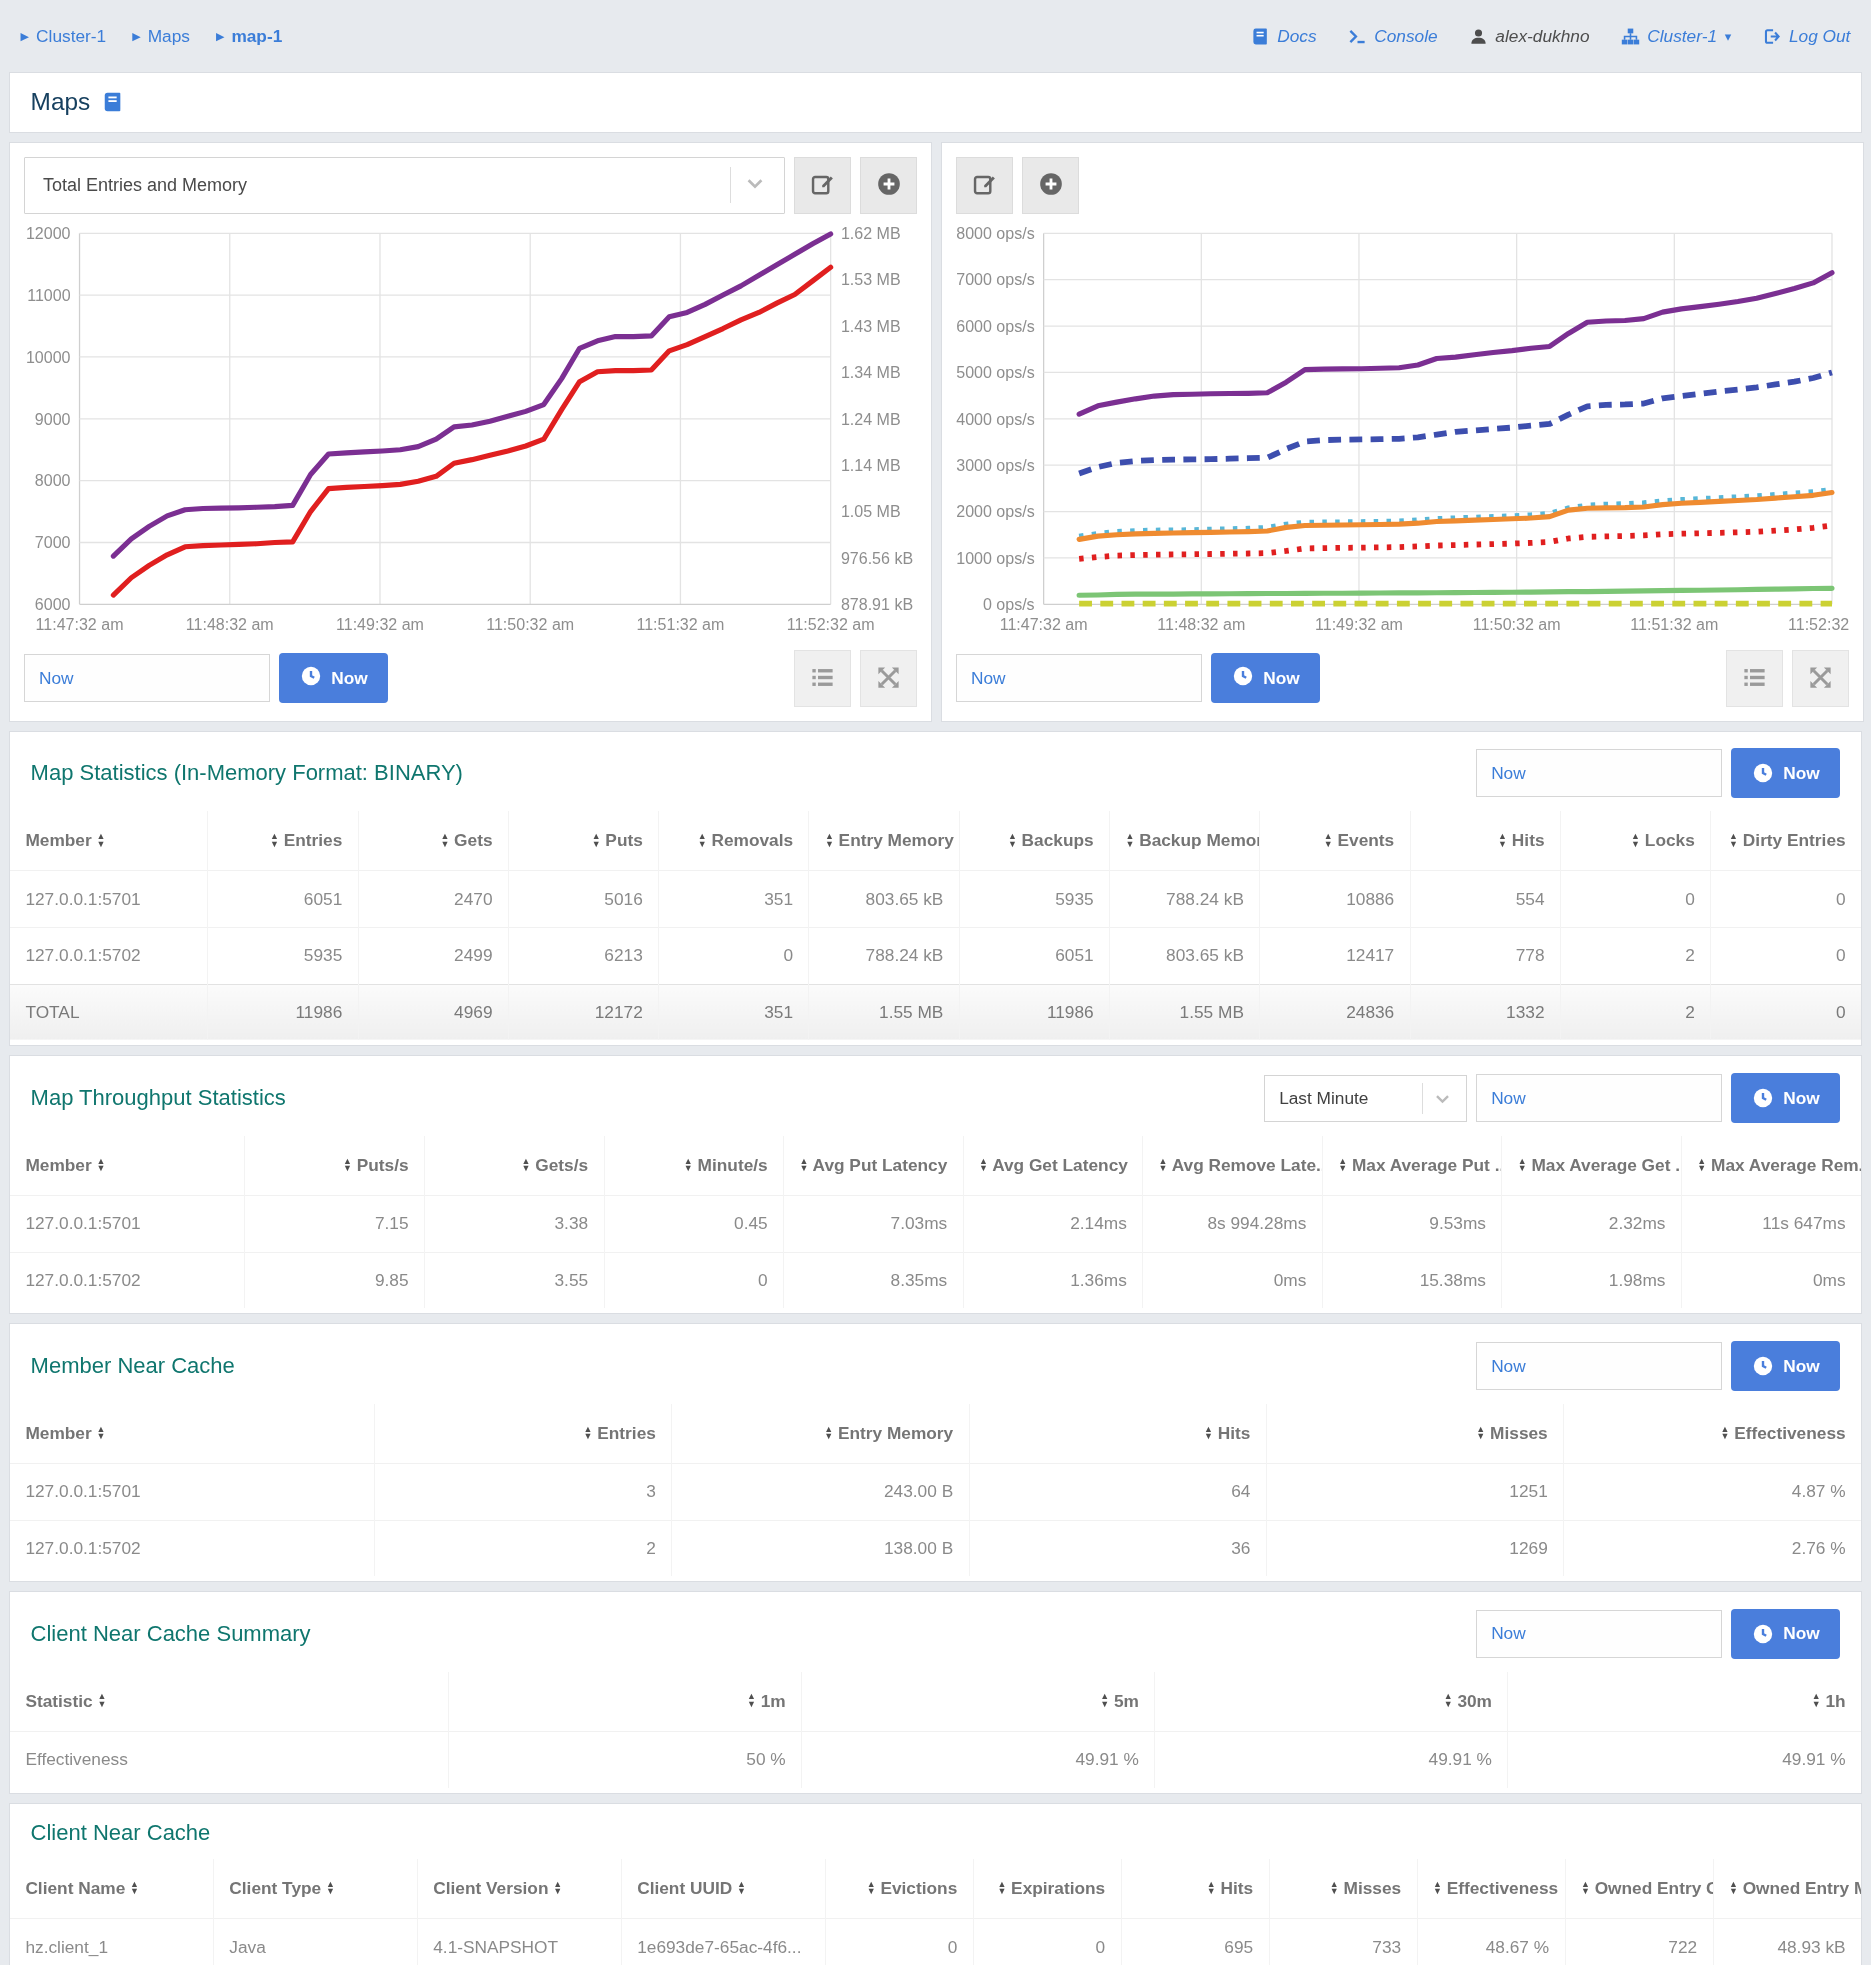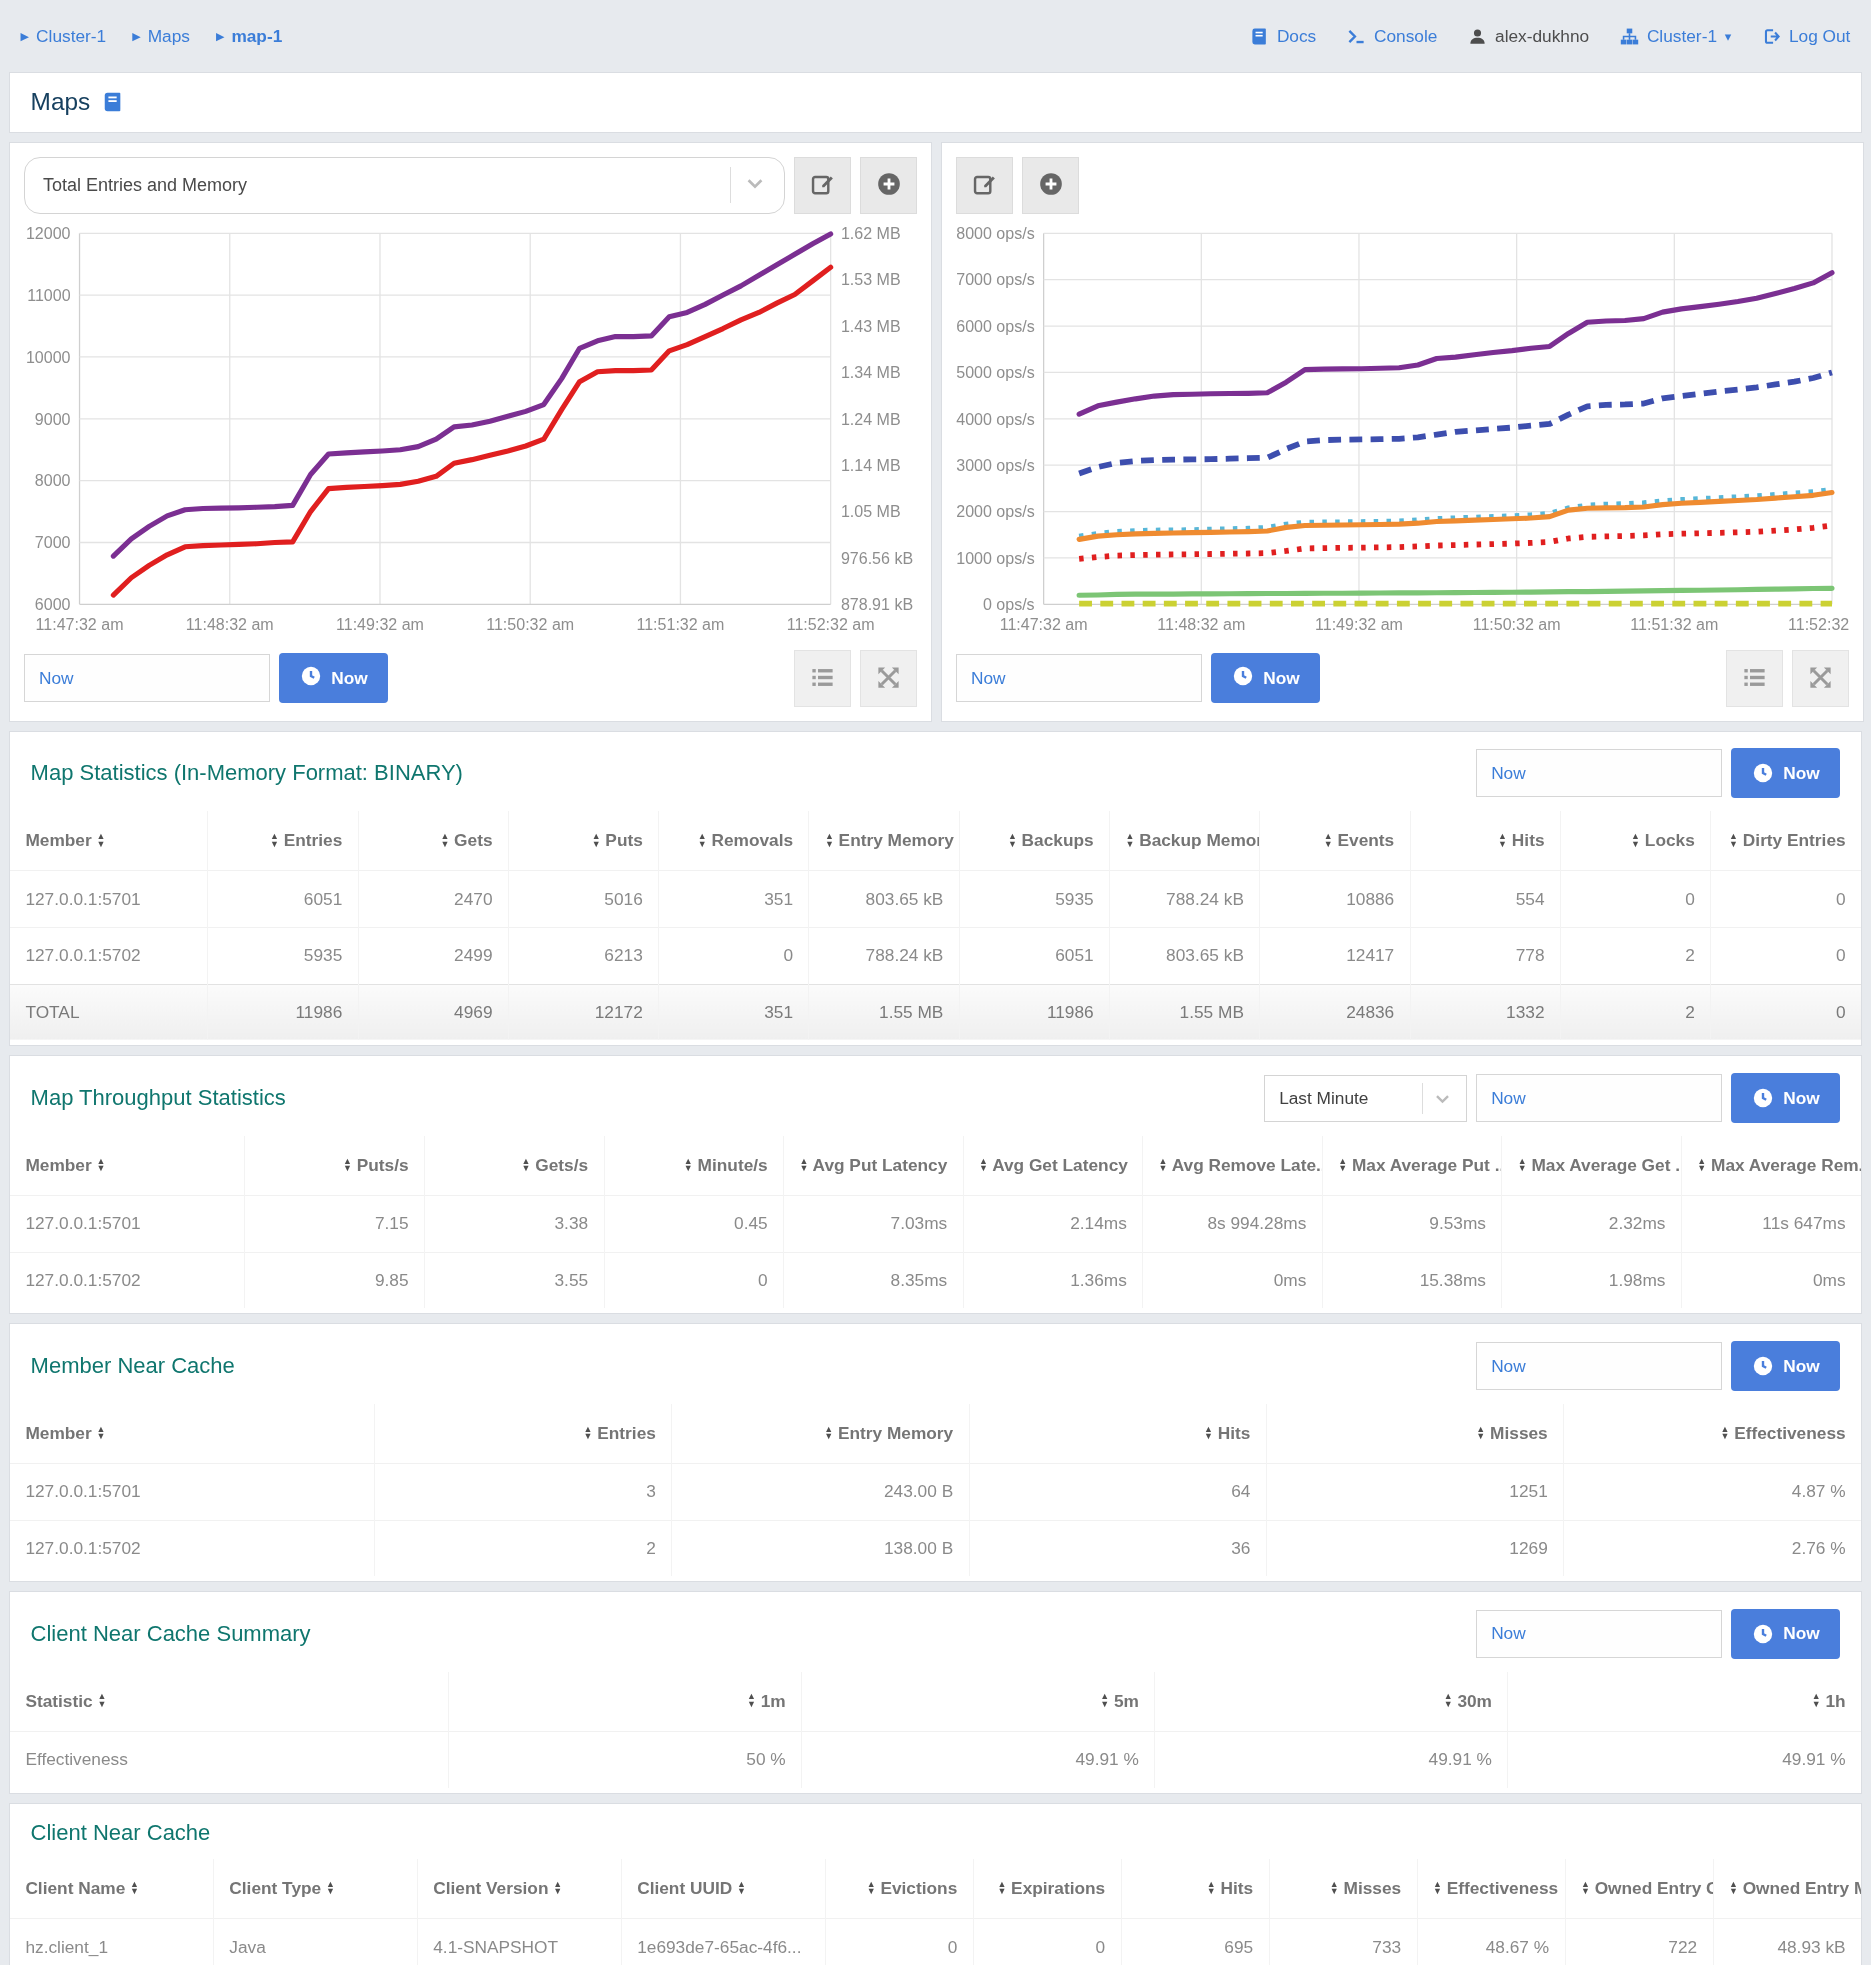--- a/index.html
+++ b/index.html
@@ -4,34 +4,34 @@
 <style>
   html{background:#e7eaee;}
   body{width:1871px;margin:0;background:#e7eaee;font-family:"Liberation Sans","DejaVu Sans",sans-serif;color:#555;}
   
   .topnav{display:flex;justify-content:space-between;align-items:center;height:72px;padding:0 20.6px;font-size:17.3px;}
   .crumbs{display:flex;gap:26px;align-items:center;}
   .crumb{color:#3b7dd8;display:flex;align-items:center;gap:7px;cursor:pointer;}
   .crumb .tri{font-size:11px;position:relative;top:0.6px;}
   .crumb.bold{font-weight:bold;}
   .navlinks{display:flex;gap:31px;align-items:center;}
-  .navlink{color:#3b7dd8;display:flex;gap:7.7px;align-items:center;text-decoration:none;cursor:pointer;}
+  .navlink{color:#3b7dd8;display:flex;gap:7.7px;align-items:center;text-decoration:none;cursor:pointer;font-style:italic;}
   .navlink.muted{color:#4d4d4d;}
   .navlink .caret{font-size:13px;}
   
   .panel{background:#fff;border:1.3px solid #dadde2;}
   .header-panel{display:flex;justify-content:space-between;align-items:center;padding:15.4px 20.6px;margin:0 9px;}
   .page-title{font-size:24.4px;color:#17405f;font-weight:normal;display:flex;align-items:center;gap:11.6px;margin:0;}
   .hdr-btns{display:flex;gap:10.3px;}
   .hdr-btn{display:flex;gap:10.3px;align-items:center;background:#e9e9e9;border:1.3px solid #d5d5d5;border-radius:3.9px;padding:10.3px 19px;font-size:17.3px;font-weight:bold;color:#6b6b6b;cursor:pointer;}
   
   .charts-row{display:flex;gap:9px;margin:9px;}
   .chart-panel{flex:1;padding:14px;background:#fff;border:1.3px solid #dadde2;}
   .sel-row{display:flex;gap:9px;margin-bottom:9px;}
-  .select{flex:1;height:55px;border:1.3px solid #d4d4d4;border-radius:16px;display:flex;align-items:center;padding:0 18px;font-size:18px;color:#4a4a4a;background:#fff;cursor:pointer;}
+  .select{flex:1;height:55px;border:1.3px solid #d4d4d4;border-radius:1px;display:flex;align-items:center;padding:0 18px;font-size:18px;color:#4a4a4a;background:#fff;cursor:pointer;}
   .select .sp{flex:1;}
   .select .vline{width:1.3px;height:36px;background:#ddd;margin-right:13px;}
   .sq-btn{width:57px;height:57px;background:#e9e9e9;border:1.3px solid #dcdcdc;display:flex;align-items:center;justify-content:center;color:#666;cursor:pointer;box-sizing:border-box;}
   .chart-foot{display:flex;align-items:center;margin-top:9px;}
   .now-input{width:216px;height:46px;border:1.3px solid #d6d6d6;background:#fefefe;color:#3b7dd8;font-size:17.3px;padding:0 14px;font-family:inherit;box-sizing:content-box;}
   .now-btn{height:50px;display:flex;align-items:center;gap:9.6px;background:#4a7edc;color:#fff;border:none;border-radius:3.9px;font-size:17.3px;font-weight:bold;padding:0 20.6px;margin-left:9px;cursor:pointer;}
   .foot-icons{margin-left:auto;display:flex;gap:9px;}
   .icon-btn{width:55px;height:55px;background:#f0f0f0;border:1.3px solid #e3e3e3;display:flex;align-items:center;justify-content:center;color:#9a9a9a;cursor:pointer;}
   
   .sec{margin:0 9px 9px;padding-bottom:5.1px;}

